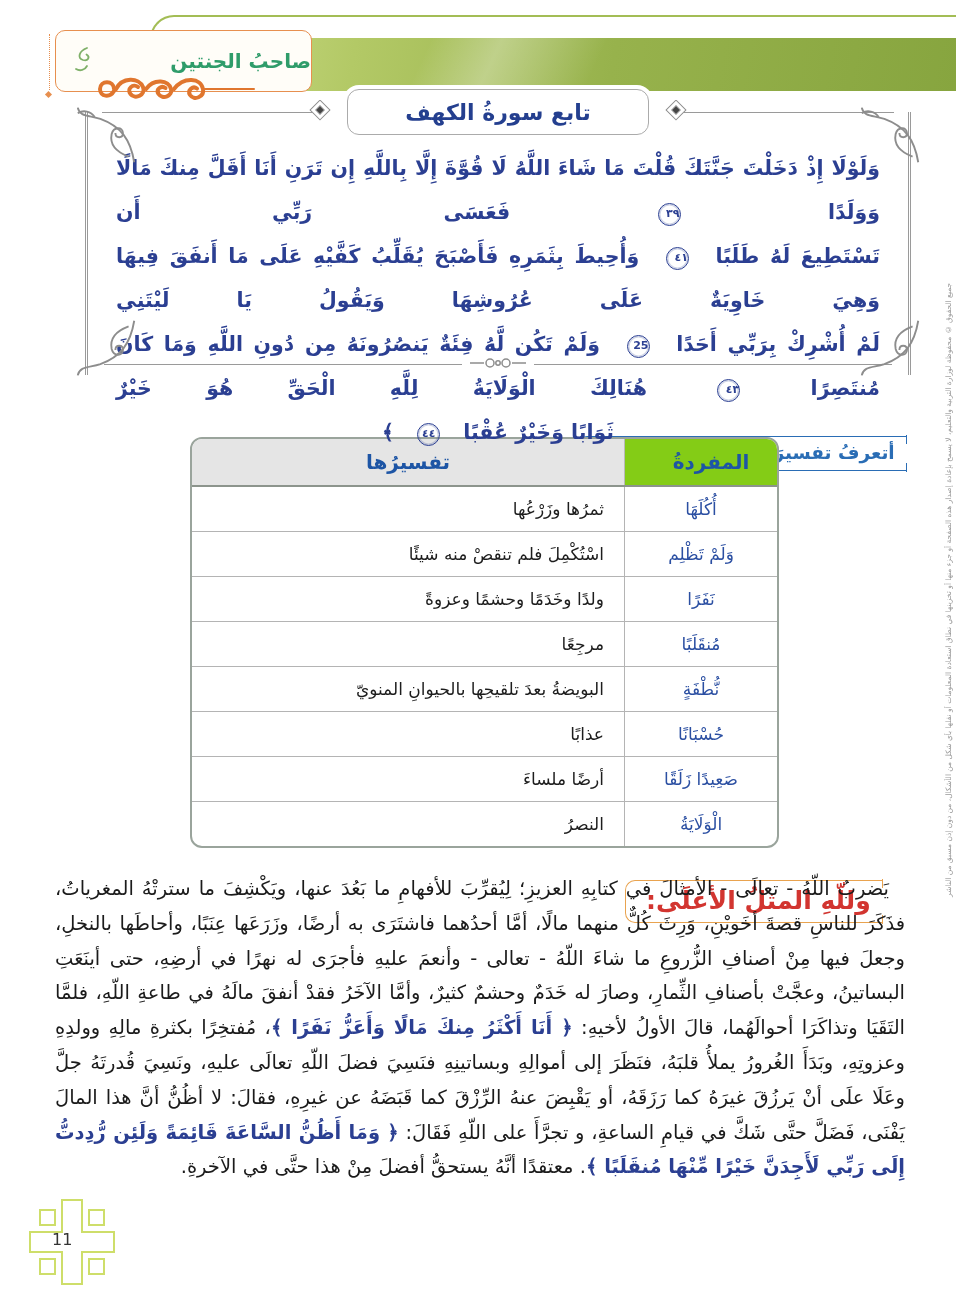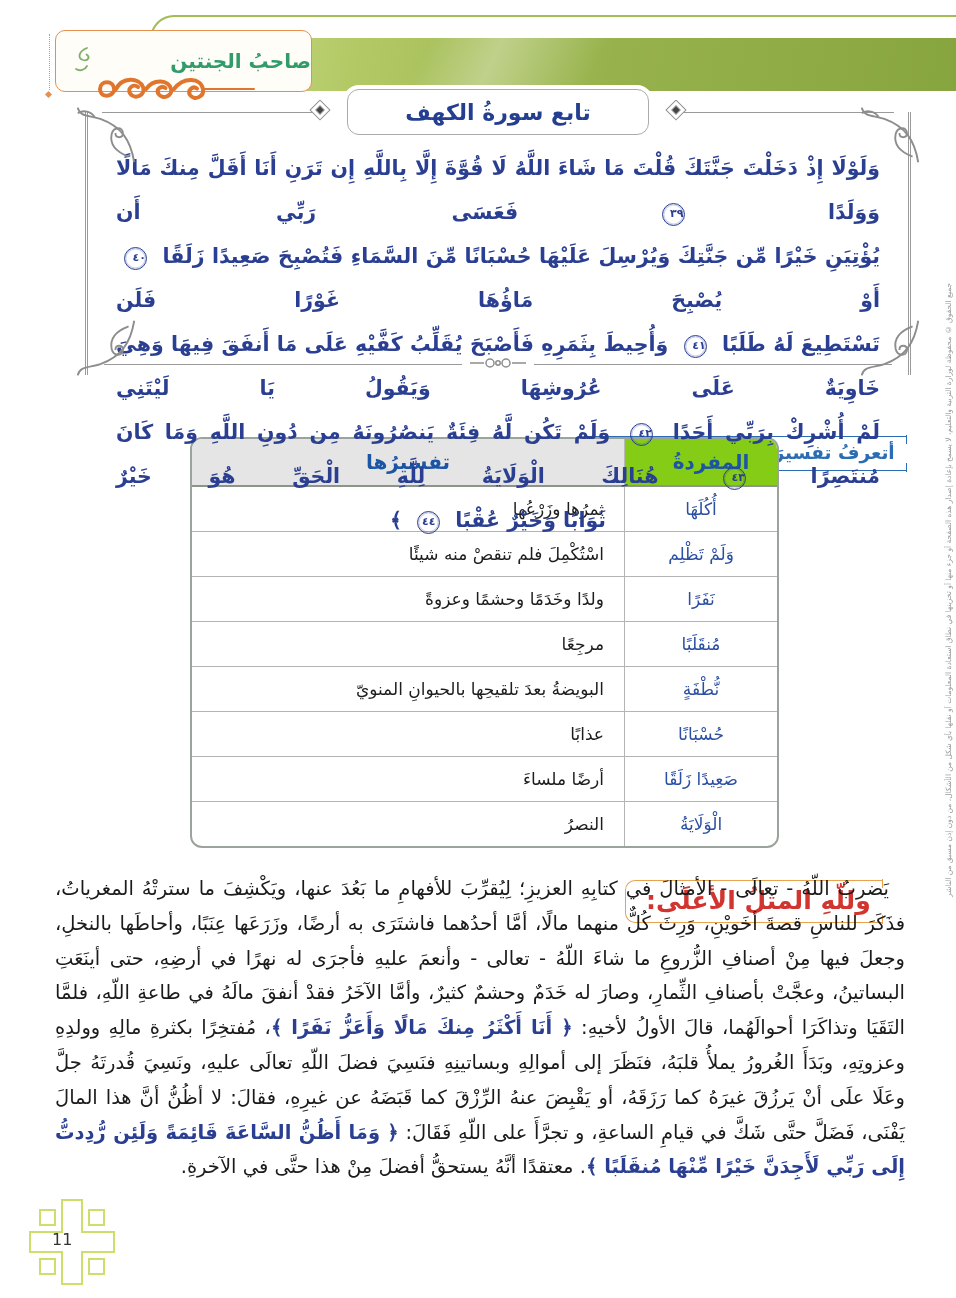--- a/index.html
+++ b/index.html
@@ -40,21 +40,21 @@
   .flourish{position:absolute;z-index:2;}
   .fl-tl{top:-10px;left:-14px;transform:scaleX(-1);}
   .fl-tr{top:-10px;right:-14px;}
   .fl-bl{bottom:-6px;left:-14px;transform:scale(-1,-1);}
   .fl-br{bottom:-6px;right:-14px;transform:scaleY(-1);}
   .q-text{position:relative;z-index:1;padding:34px 28px 0;}
   .q-line{color:#2b3f92;font-weight:bold;font-size:20.5px;line-height:44px;
     text-align:justify;text-align-last:justify;white-space:normal;}
   .q-line.center{text-align:center;text-align-last:center;}
   .aya{display:inline-block;width:21px;height:21px;line-height:19px;border:1.3px solid #2b3f92;
-    border-radius:50%;font-size:11px;font-weight:bold;vertical-align:2px;margin:0 8px;
+    border-radius:50%;font-size:11px;font-weight:bold;vertical-align:2px;margin:0 16px;
     box-shadow:inset 0 0 0 1.5px rgba(43,63,146,.22);}
 
   
   .bracket{position:absolute;font-weight:bold;padding:5px 12px 7px 20px;
     border-top:1.6px solid;border-bottom:1.6px solid;border-left:1.6px solid;
     border-radius:10px 0 0 10px;margin-top:48px;}
   .bracket::before,.bracket::after{content:"";position:absolute;right:0;width:0;height:9px;border-right:1.6px solid;}
   .bracket::before{top:-1.6px;} .bracket::after{bottom:-1.6px;}
   .head-blue{left:577px;top:388px;color:#2a6db5;border-color:#2a6db5;font-size:18.5px;}
   .head-blue::before,.head-blue::after{border-color:#2a6db5;}
@@ -169,23 +169,22 @@
           </g>
         </svg>
     </span>
 
     <div class="cartouche">
       <span class="txt">تابع سورةُ الكهف</span>
     </div>
 
     <div class="q-text">
       <div class="q-line">وَلَوْلَا إِذْ دَخَلْتَ جَنَّتَكَ قُلْتَ مَا شَاءَ اللَّهُ لَا قُوَّةَ إِلَّا بِاللَّهِ إِن تَرَنِ أَنَا أَقَلَّ مِنكَ مَالًا وَوَلَدًا <span class="aya">٣٩</span> فَعَسَى رَبِّي أَن</div>
-      <div class="q-line">يُؤْتِيَنِ خَيْرًا مِّن جَنَّتِكَ وَيُرْسِلَ عَلَيْهَا حُسْبَانًا مِّنَ السَّمَاءِ فَتُصْبِحَ صَعِيدًا زَلَقًا <span class="aya">٤٠</span> أَوْ يُصْبِحَ مَاؤُهَا غَوْرًا فَلَن</div>
       <div class="q-line">تَسْتَطِيعَ لَهُ طَلَبًا <span class="aya">٤١</span> وَأُحِيطَ بِثَمَرِهِ فَأَصْبَحَ يُقَلِّبُ كَفَّيْهِ عَلَى مَا أَنفَقَ فِيهَا وَهِيَ خَاوِيَةٌ عَلَى عُرُوشِهَا وَيَقُولُ يَا لَيْتَنِي</div>
-      <div class="q-line">لَمْ أُشْرِكْ بِرَبِّي أَحَدًا <span class="aya">٤٢</span> وَلَمْ تَكُن لَّهُ فِئَةٌ يَنصُرُونَهُ مِن دُونِ اللَّهِ وَمَا كَانَ مُنتَصِرًا <span class="aya">٤٣</span> هُنَالِكَ الْوَلَايَةُ لِلَّهِ الْحَقِّ هُوَ خَيْرٌ</div>
+      <div class="q-line">لَمْ أُشْرِكْ بِرَبِّي أَحَدًا <span class="aya">25</span> وَلَمْ تَكُن لَّهُ فِئَةٌ يَنصُرُونَهُ مِن دُونِ اللَّهِ وَمَا كَانَ مُنتَصِرًا <span class="aya">٤٣</span> هُنَالِكَ الْوَلَايَةُ لِلَّهِ الْحَقِّ هُوَ خَيْرٌ</div>
       <div class="q-line center">ثَوَابًا وَخَيْرٌ عُقْبًا <span class="aya">٤٤</span> ﴾</div>
     </div>
 
     <div class="q-bottomline"></div>
     <div class="q-bottom-orn">
       <svg width="60" height="14" viewBox="0 0 60 14">
           <g fill="none" stroke="#8d8d8d" stroke-width="1.5">
             <circle cx="22" cy="7" r="4"></circle>
             <circle cx="38" cy="7" r="4"></circle>
             <circle cx="30" cy="7" r="2.2"></circle>

